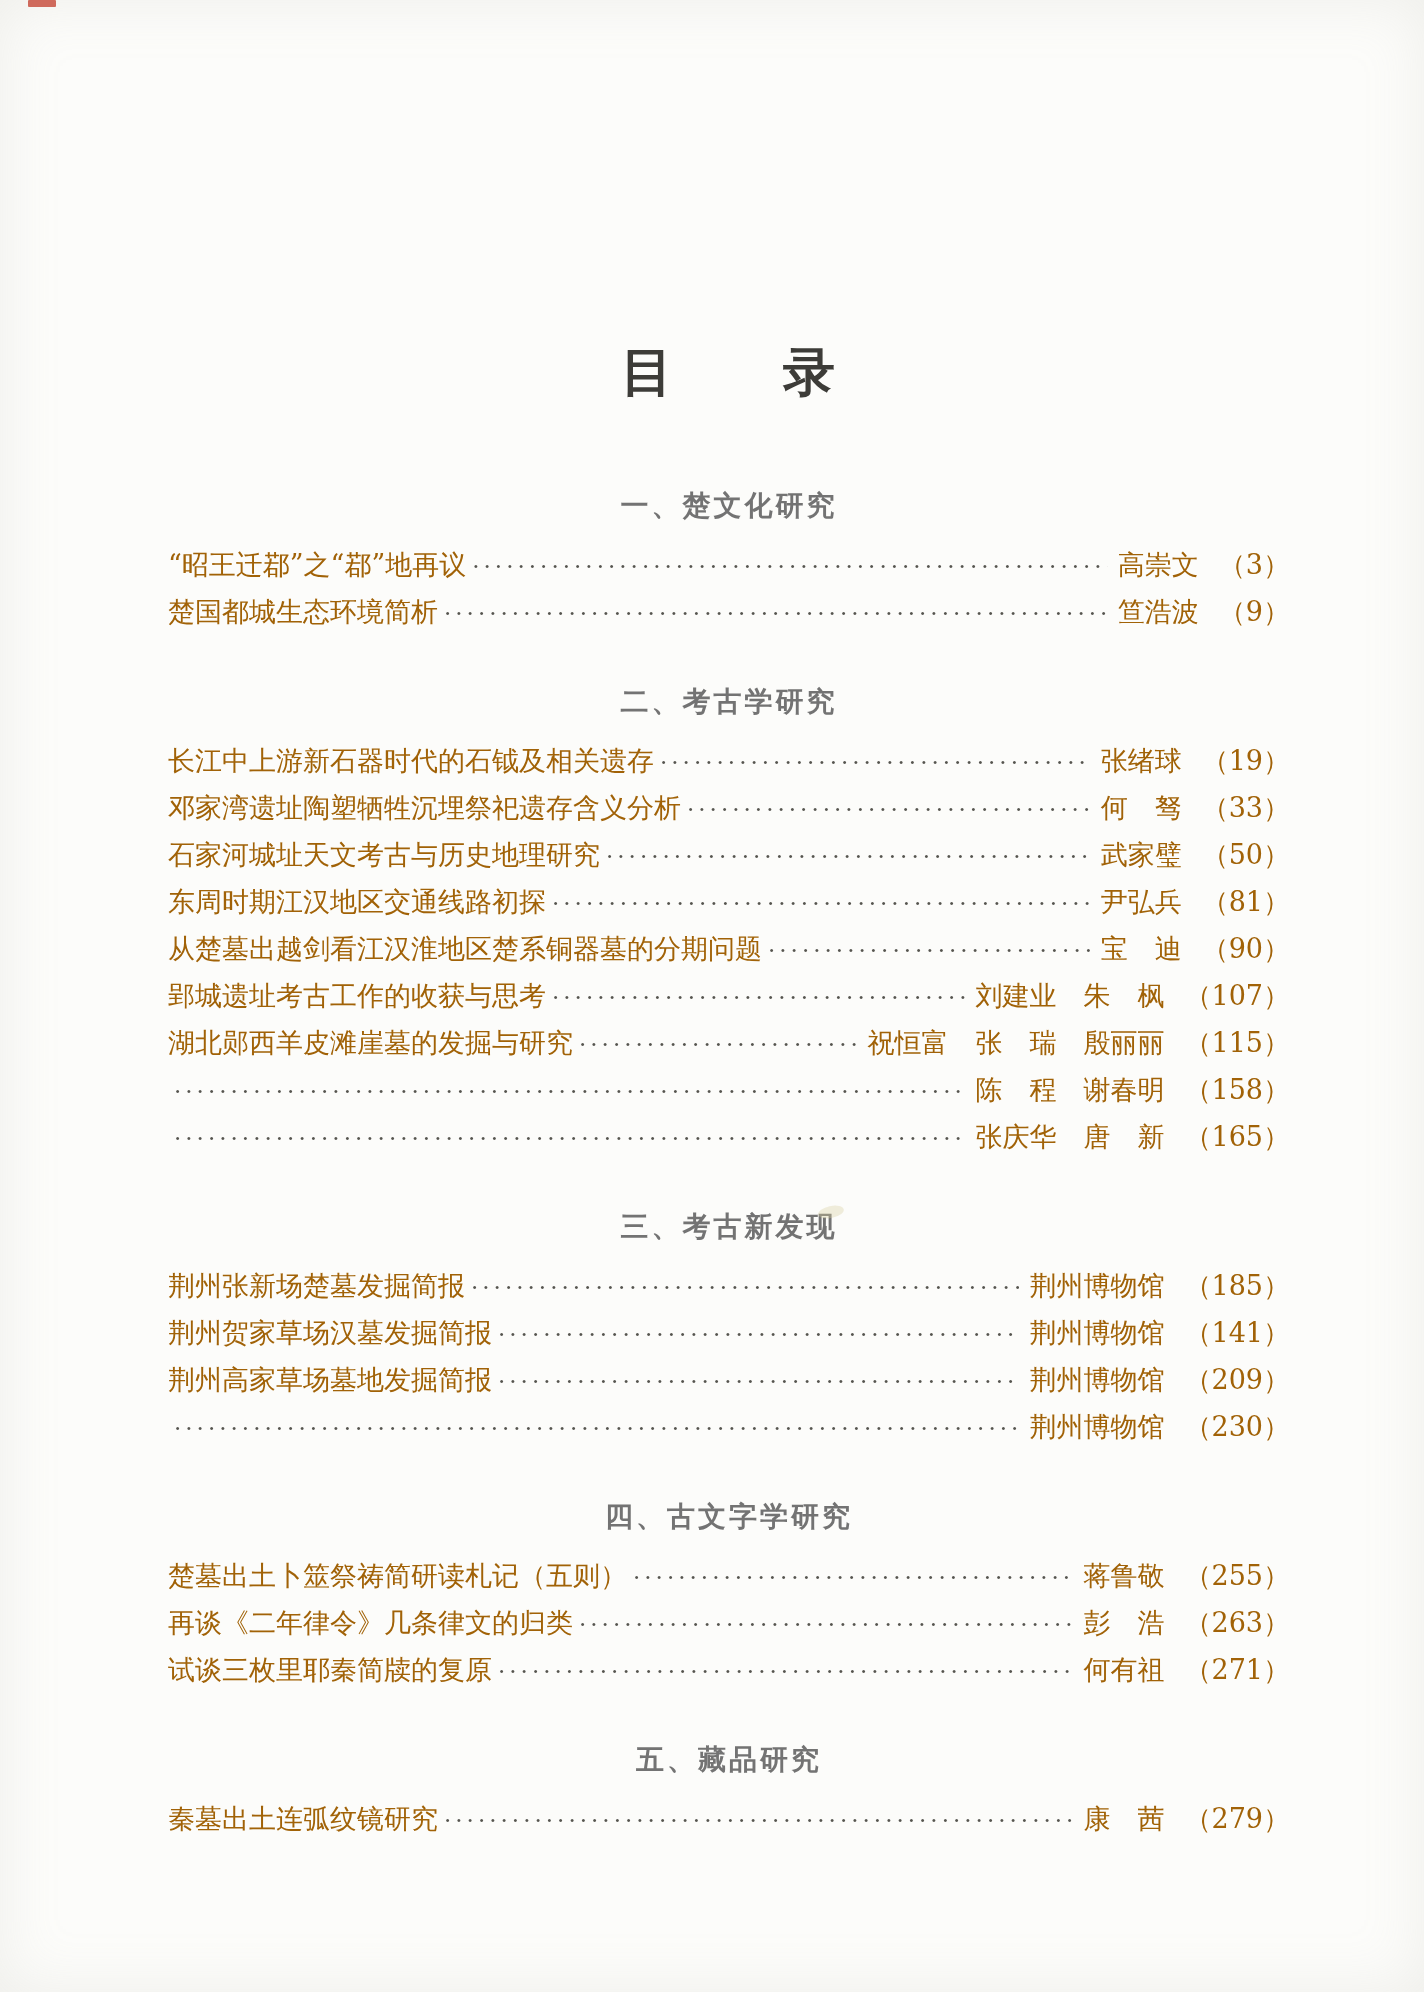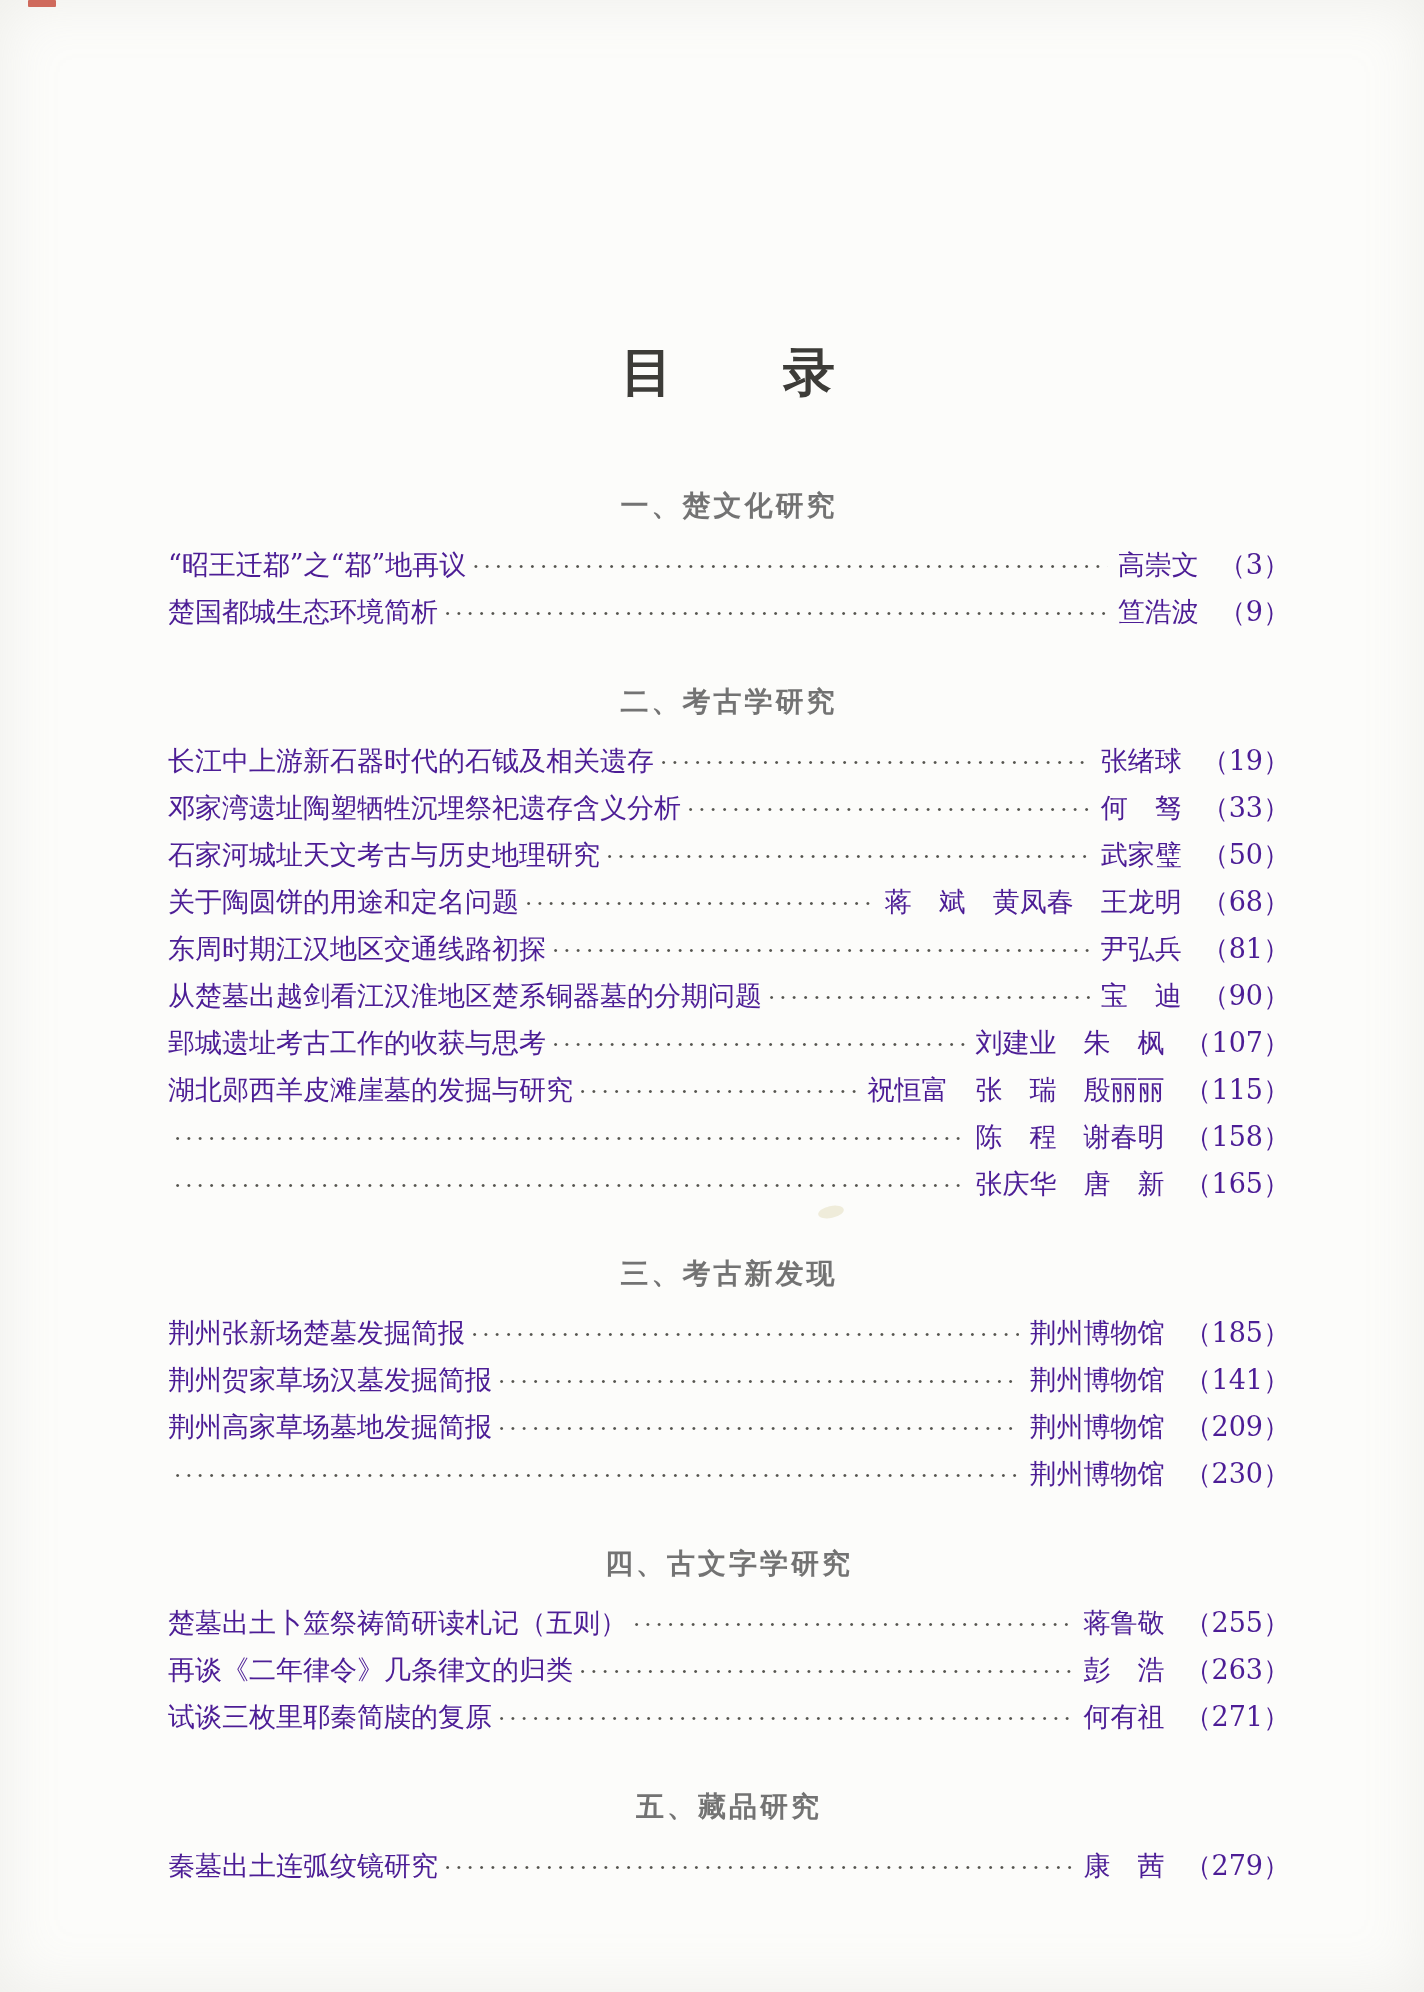--- a/index.html
+++ b/index.html
@@ -52,21 +52,21 @@
   }
   .sec-head.first {
     margin-top: 86px;
   }
   .row {
     display: flex;
     align-items: baseline;
     font-size: 27px;
     line-height: 45px;
     white-space: nowrap;
-    color: #4c1d95;
+    color: #a16207;
   }
   .row .t { flex: none; }
   .leader {
     flex: 1 1 auto;
     overflow: hidden;
     margin: 0 10px 0 6px;
     min-width: 18px;
     white-space: nowrap;
   }
   .leader::after {
@@ -127,26 +127,20 @@
       <span class="a">何　驽</span>
       <span class="p">（33）</span>
     </div>
     <div class="row">
       <span class="t">石家河城址天文考古与历史地理研究</span>
       <span class="leader"></span>
       <span class="a">武家璧</span>
       <span class="p">（50）</span>
     </div>
     <div class="row">
-      <span class="t">关于陶圆饼的用途和定名问题</span>
-      <span class="leader"></span>
-      <span class="a">蒋　斌　黄凤春　王龙明</span>
-      <span class="p">（68）</span>
-    </div>
-    <div class="row">
       <span class="t">东周时期江汉地区交通线路初探</span>
       <span class="leader"></span>
       <span class="a">尹弘兵</span>
       <span class="p">（81）</span>
     </div>
     <div class="row">
       <span class="t">从楚墓出越剑看江汉淮地区楚系铜器墓的分期问题</span>
       <span class="leader"></span>
       <span class="a">宝　迪</span>
       <span class="p">（90）</span>

